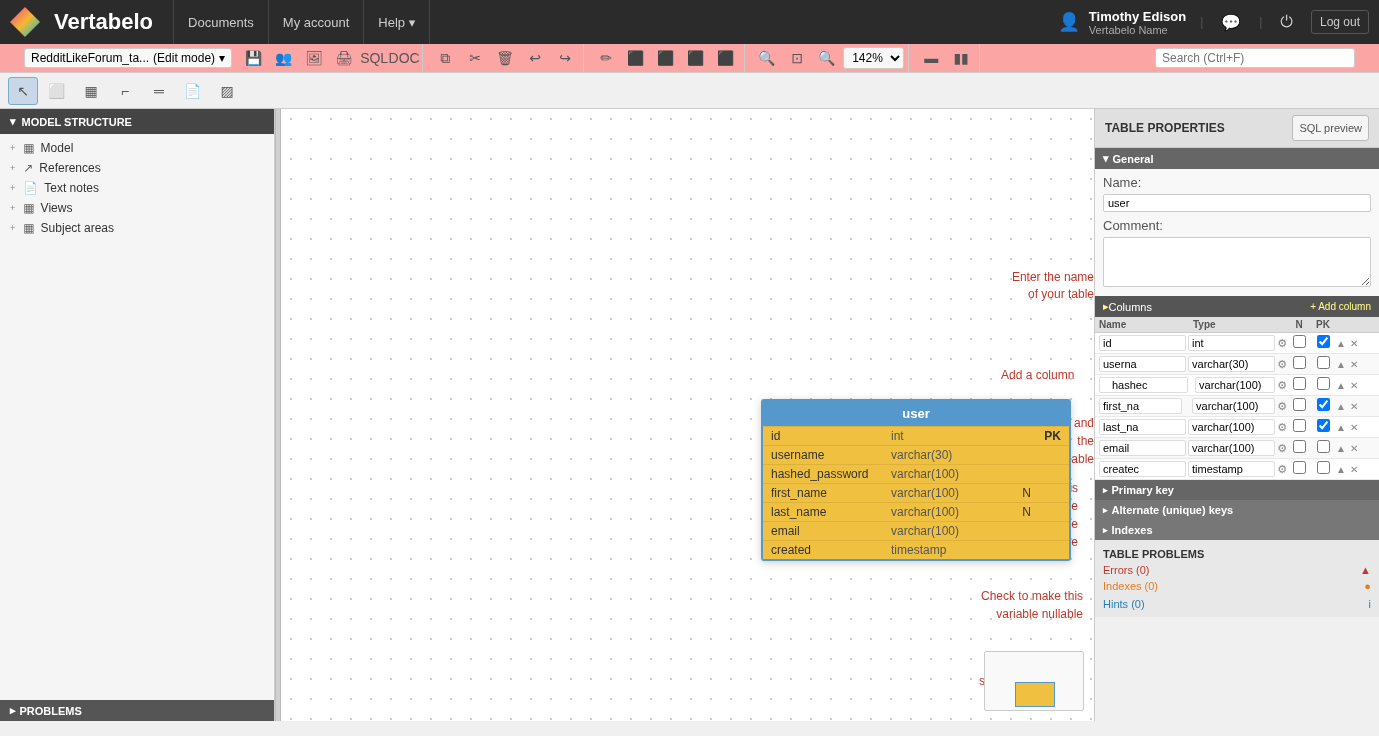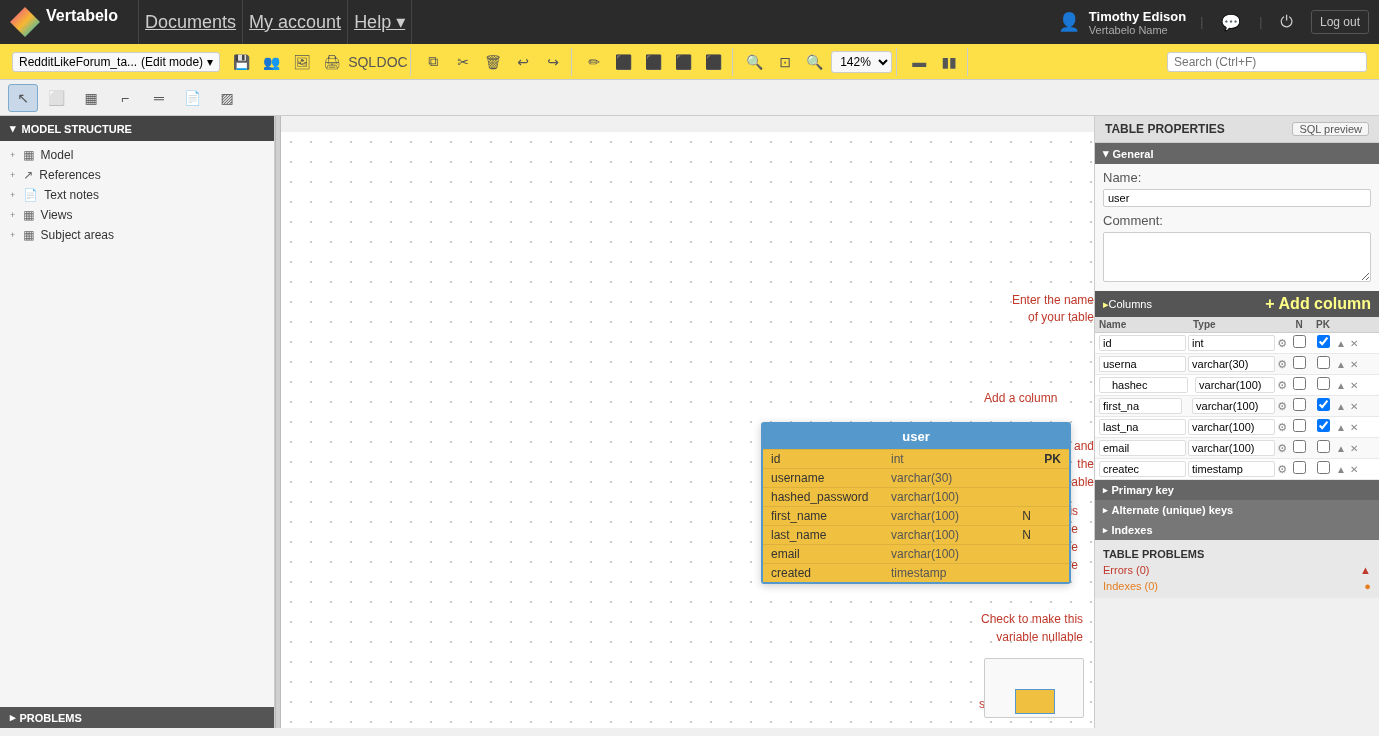--- a/index.html
+++ b/index.html
@@ -4,48 +4,48 @@
   <style>
     * { box-sizing: border-box; margin: 0; padding: 0; }
     body { font-family: Arial, sans-serif; font-size: 12px; background: #f0f0f0; overflow: hidden; }
 
     
     .top-nav {
       display: flex; align-items: center; background: #2b2b2b; color: #fff;
       height: 44px; padding: 0 10px; justify-content: space-between;
     }
     .top-nav-left { display: flex; align-items: center; gap: 20px; }
-    .logo { display: flex; align-items: flex-start; gap: 6px; font-size: 16px; font-weight: bold; color: #fff; }
+    .logo { display: flex; align-items: center; gap: 14px; font-size: 22px; font-weight: bold; color: #fff; }
     .logo-diamond {
       width: 30px; height: 30px;
       background: linear-gradient(135deg, #e84393 0%, #f7b733 50%, #00bcd4 100%);
       clip-path: polygon(50% 0%, 100% 50%, 50% 100%, 0% 50%);
     }
     .nav-links { display: flex; gap: 0; }
     .nav-link {
-      color: #ccc; padding: 0 6px; height: 44px; display: flex; align-items: center;
-      cursor: pointer; font-size: 18px; border-right: 1px solid #444; text-decoration: underline;
+      color: #ccc; padding: 0 14px; height: 44px; display: flex; align-items: center;
+      cursor: pointer; font-size: 13px; border-right: 1px solid #444;
     }
     .nav-link:first-child { border-left: 1px solid #444; }
     .top-nav-right { display: flex; align-items: center; gap: 14px; }
     .user-info { display: flex; align-items: center; gap: 8px; }
     .user-icon { color: #aaa; font-size: 18px; }
     .user-name { font-size: 13px; font-weight: bold; }
     .user-sub { font-size: 11px; color: #aaa; }
     .nav-icon-btn { color: #ccc; font-size: 16px; cursor: pointer; padding: 4px; }
     .logout-btn {
       color: #ccc; font-size: 12px; cursor: pointer; padding: 4px 8px;
       border: 1px solid #555; border-radius: 3px;
     }
     .separator { color: #555; }
 
     
     .toolbar {
-      display: flex; align-items: center; background: #fde047;
-      border-bottom: 1px solid #ccc; height: 36px; padding: 0 12px; gap: 4px;
+      display: flex; align-items: center; background: #fca5a5;
+      border-bottom: 1px solid #ccc; height: 29px; padding: 0 24px; gap: 4px;
     }
     .toolbar-group { display: flex; align-items: center; gap: 2px; padding: 0 4px; border-right: 1px solid #ccc; }
     .toolbar-group:last-child { border-right: none; }
     .toolbar-btn {
       width: 28px; height: 28px; display: flex; align-items: center; justify-content: center;
       cursor: pointer; border: 1px solid transparent; border-radius: 3px; font-size: 14px;
       color: #555; background: transparent;
     }
     .doc-title {
       display: flex; align-items: center; gap: 4px; font-size: 12px;
@@ -97,21 +97,21 @@
     .sidebar-model-label { padding: 6px 10px; font-weight: bold; font-size: 12px; color: #333; }
 
     
     .sidebar-divider {
       width: 6px; background: #d0d0d0; cursor: col-resize; flex-shrink: 0;
       border-left: 1px solid #bbb; border-right: 1px solid #bbb;
     }
 
     
     .canvas-area {
-      flex: 1; background: #fff; position: relative; overflow: hidden; margin-top: 16px;
+      flex: 1; background: #fff; position: relative; overflow: hidden;
     }
     .canvas-bg {
       position: absolute; top: 0; left: 0; right: 0; bottom: 0;
       background-image: radial-gradient(circle, #ccc 1px, transparent 1px);
       background-size: 20px 20px;
     }
 
     
     .db-table {
       position: absolute; top: 290px; left: 480px;
@@ -154,21 +154,21 @@
     .right-panel {
       width: 285px; background: #f0f0f0; border-left: 1px solid #ccc;
       display: flex; flex-direction: column; overflow-y: auto; flex-shrink: 0;
     }
     .right-panel-header {
       display: flex; align-items: center; justify-content: space-between;
       padding: 6px 10px; background: #e0e0e0; border-bottom: 1px solid #ccc;
     }
     .right-panel-title { font-weight: bold; font-size: 12px; color: #333; }
     .sql-preview-btn {
-      font-size: 11px; color: #555; cursor: pointer; padding: 0 6px;
+      font-size: 11px; color: #555; cursor: pointer; padding: 6px 6px;
       border: 1px solid #bbb; border-radius: 3px; background: #f5f5f5; text-align: center;
     }
     .section-header {
       display: flex; align-items: center; gap: 4px;
       background: #666; color: #fff; padding: 4px 8px; font-size: 11px;
       font-weight: bold; cursor: pointer;
     }
     .section-content { padding: 6px 8px; background: #f8f8f8; }
     .form-row { display: flex; align-items: center; margin-bottom: 4px; gap: 4px; }
     .form-label { font-size: 13px; color: #555; width: 60px; flex-shrink: 0; }
@@ -177,21 +177,21 @@
       font-size: 11px; background: #fff;
     }
     .form-textarea {
       width: 100%; border: 1px solid #ccc; border-radius: 2px; padding: 4px;
       font-size: 11px; background: #fff; height: 50px; resize: vertical;
     }
     .columns-header {
       display: flex; align-items: center; justify-content: space-between;
       background: #555; color: #fff; padding: 4px 8px; font-size: 11px;
     }
-    .add-column-btn { color: #ff8; font-size: 16px; cursor: pointer; font-weight: bold; }
+    .add-column-btn { color: #ff8; font-size: 10px; cursor: pointer; }
     .col-table-header {
       display: flex; align-items: center; background: #e0e0e0;
       padding: 2px 4px; font-size: 10px; color: #555; font-weight: bold;
       border-bottom: 1px solid #ccc;
     }
     .col-name-h { flex: 1; }
     .col-type-h { flex: 1; }
     .col-n-h { width: 24px; text-align: center; }
     .col-pk-h { width: 24px; text-align: center; }
     .col-actions-h { width: 40px; }
@@ -388,21 +388,21 @@
 
       <line x1="900" y1="420" x2="1090" y2="380" stroke="#c0392b" stroke-width="1.5" marker-end="url(#arrowhead)"></line>
 
       <line x1="900" y1="500" x2="1090" y2="466" stroke="#c0392b" stroke-width="1.5" marker-end="url(#arrowhead)"></line>
 
       <line x1="890" y1="568" x2="1090" y2="530" stroke="#c0392b" stroke-width="1.5" marker-end="url(#arrowhead)"></line>
 
       <line x1="880" y1="645" x2="1090" y2="572" stroke="#c0392b" stroke-width="1.5" marker-end="url(#arrowhead)"></line>
     </svg>
 
-    <div class="annotation" style="top:258px; left:703px;">Add a column</div>
+    <div class="annotation" style="top:258px; left:720px;">Add a column</div>
     <div class="annotation" style="top:305px; left:700px; text-align:right; line-height:1.5;">Enter the name and the<br>type of your variable</div>
     <div class="annotation" style="top:370px; left:695px; text-align:right; line-height:1.5;">Check to make this<br>variable the<br>Primary Key of the<br>table</div>
     <div class="annotation" style="top:478px; left:700px; text-align:right; line-height:1.5;">Check to make this<br>variable nullable</div>
     <div class="annotation" style="top:545px; left:698px; text-align:right; line-height:1.5;">Alternative way to<br>set the Primary Key</div>
 
     <div class="db-table">
       <div class="db-table-header">user</div>
       <div class="db-table-body">
         <div class="db-table-row">
           <span class="db-col-name">id</span>
@@ -623,15 +623,22 @@
         </span>
         <span class="error-icon" style="color:#c0392b;">▲</span>
       </div>
       <div class="error-row">
         <span class="warning-label">
           <span>Indexes</span>
           <span>(0)</span>
         </span>
         <span class="error-icon" style="color:#e67e22;">●</span>
       </div>
+      <div class="error-row">
+        <span class="hint-label">
+          <span>Hints</span>
+          <span>(0)</span>
+        </span>
+        <span class="error-icon" style="color:#2980b9;">ℹ</span>
+      </div>
     </div>
   </div>
 </div>
 
 </body></html>

